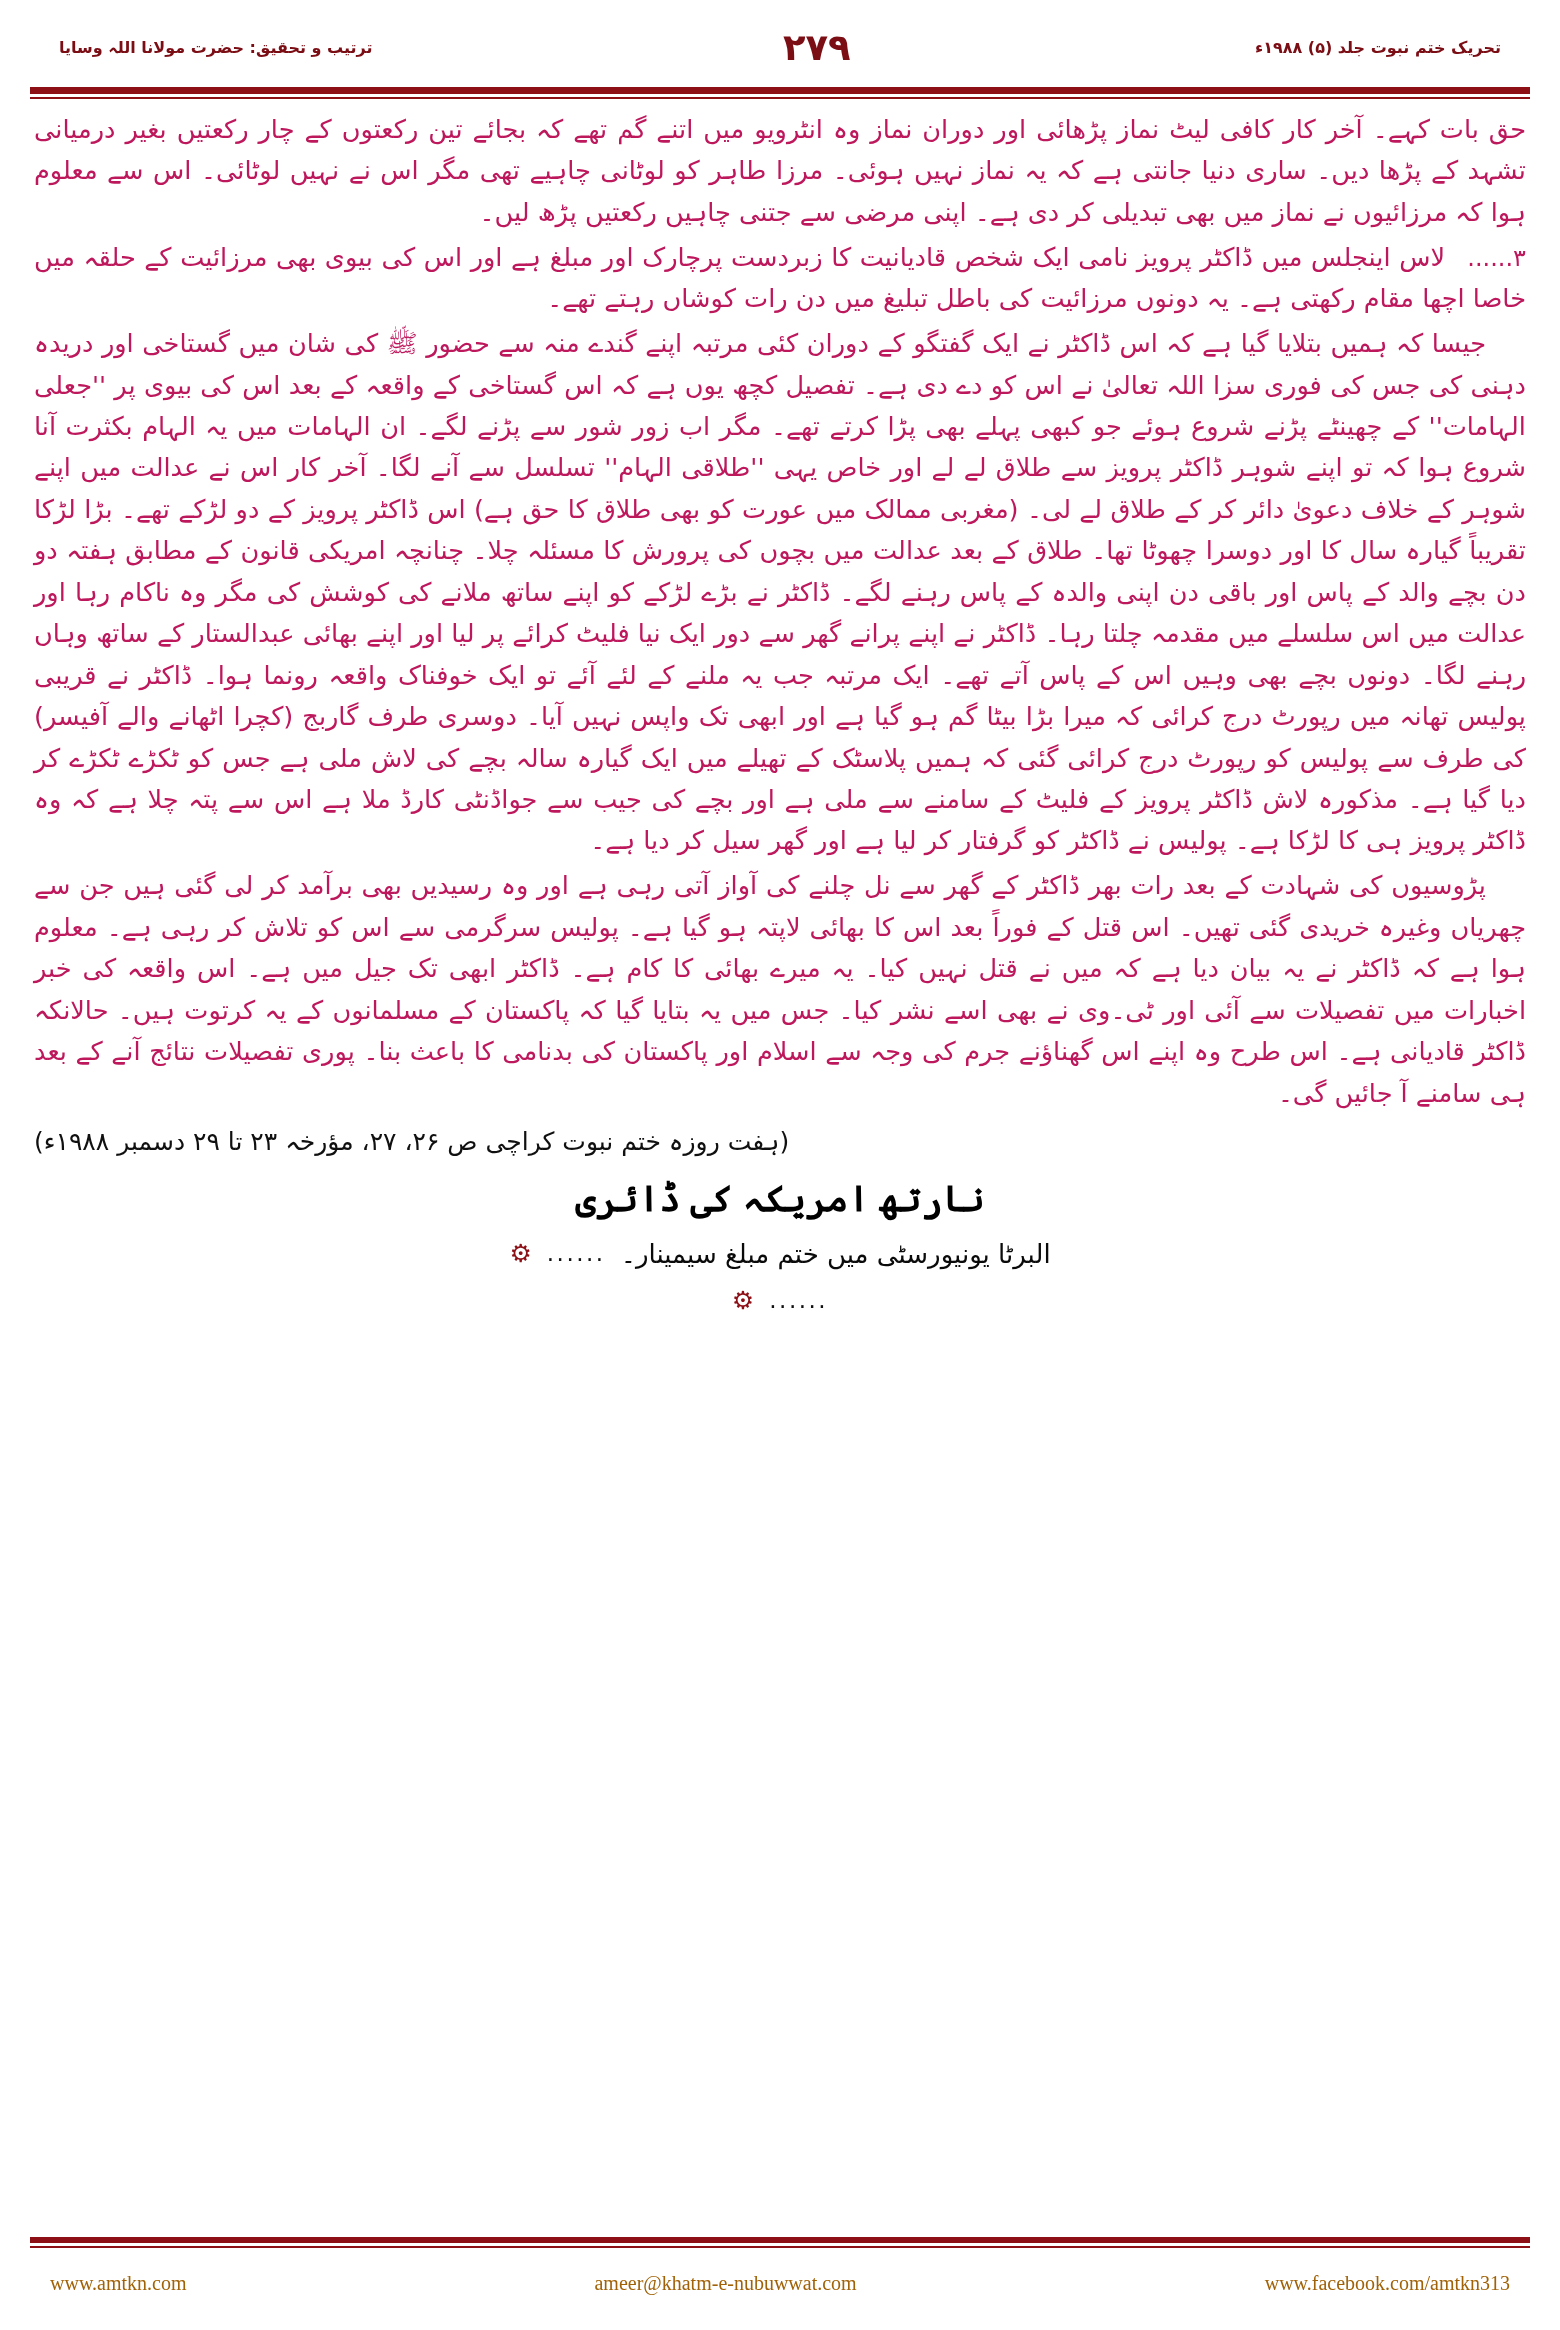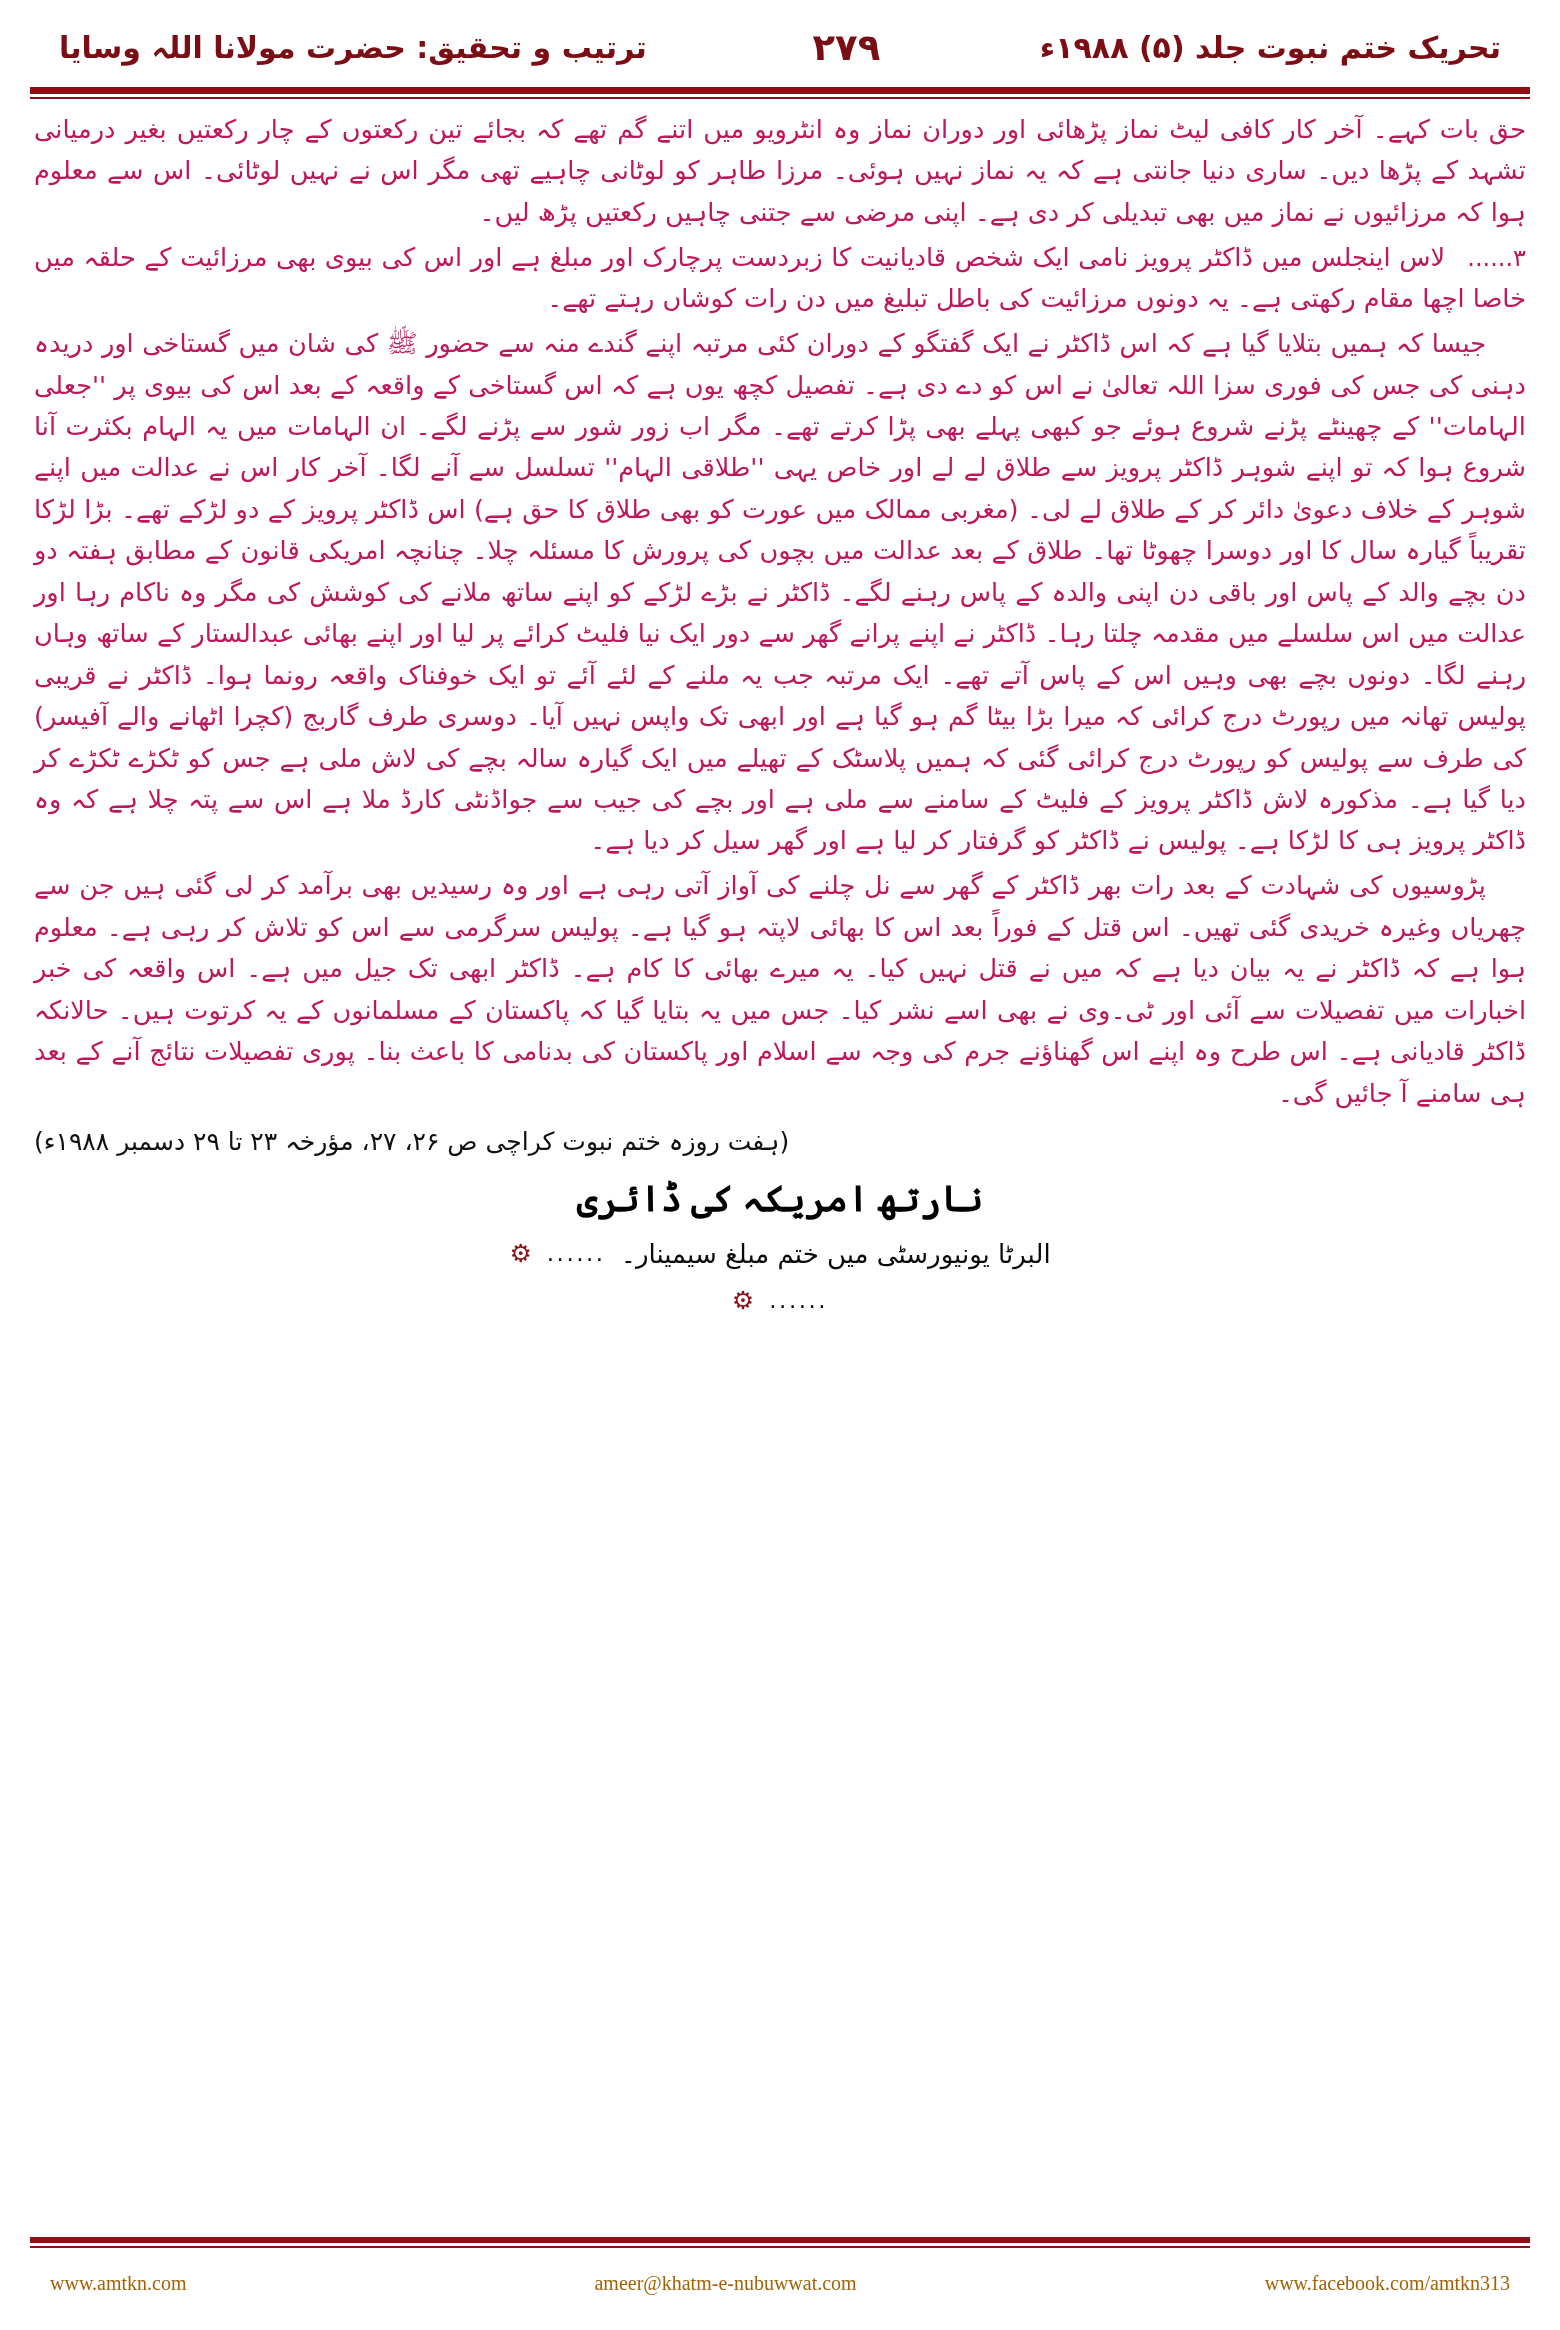--- a/index.html
+++ b/index.html
@@ -25,21 +25,21 @@
     right: 0;
     height: 94px;
     box-sizing: border-box;
     padding: 0 59px;
     display: flex;
     align-items: center;
     justify-content: space-between;
     direction: rtl;
   }
   .header-side {
-    font-size: 30px;
+    font-size: 16px;
     color: #7b0d14;
     white-space: nowrap;
     font-family: "DejaVu Sans", sans-serif;
     font-weight: 600;
   }
   .header-center {
     font-size: 37px;
     color: #7b0d14;
     font-weight: 700;
     font-family: "DejaVu Sans", sans-serif;
@@ -102,21 +102,21 @@
     direction: rtl;
   }
 
   
   .section-heading {
     margin: 22px 0 11.8px 0;
     font-size: 36px;
     font-weight: 700;
     text-align: center;
     color: #000;
-    font-family: Liberation Serif, serif;
+    font-family: Liberation Sans, sans-serif;
   }
 
   
   ul.bullets {
     list-style: none;
     margin: 0;
     padding: 0;
   }
   ul.bullets li {
     display: flex;

